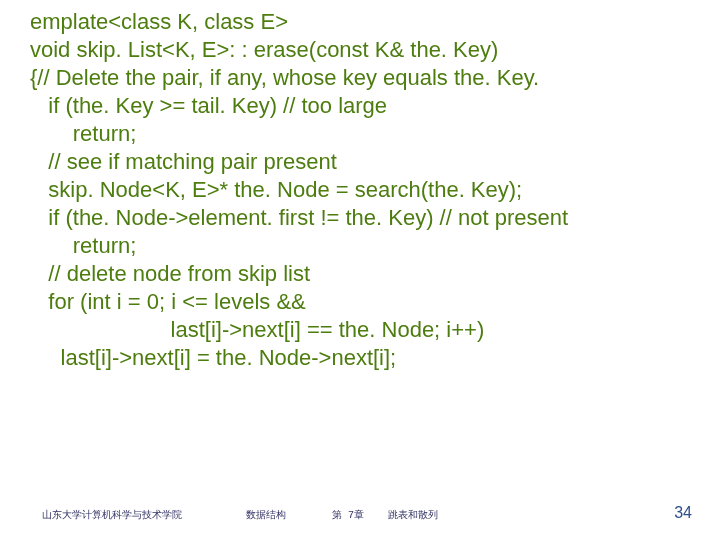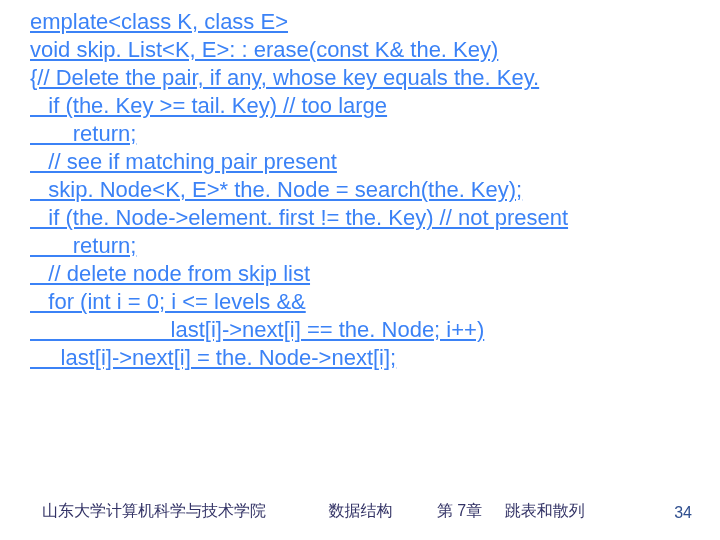--- a/index.html
+++ b/index.html
@@ -10,34 +10,33 @@
     background: #ffffff;
     font-family: "Tahoma", "SimSun", sans-serif;
     overflow: hidden;
     position: relative;
   }
   .code-block {
     position: absolute;
     top: 8px;
     left: 30px;
     width: 660px;
-    color: #3b82f6;
+    color: #4d7c0f;
     font-size: 22px;
     line-height: 28px;
     white-space: pre;
-    text-decoration: underline;
   }
   .footer {
     position: absolute;
     bottom: 18px;
     left: 0;
     width: 720px;
     color: #333366;
-    font-size: 16px;
-    font-family: Liberation Sans, sans-serif;
+    font-size: 10px;
+    font-family: Liberation Mono, monospace;
   }
   .footer span {
     display: inline-block;
   }
   .f1 { margin-left: 42px; }
   .f2 { margin-left: 58px; }
   .f3 { margin-left: 40px; }
   .f4 { margin-left: 18px; }
   .pagenum {
     position: absolute;

